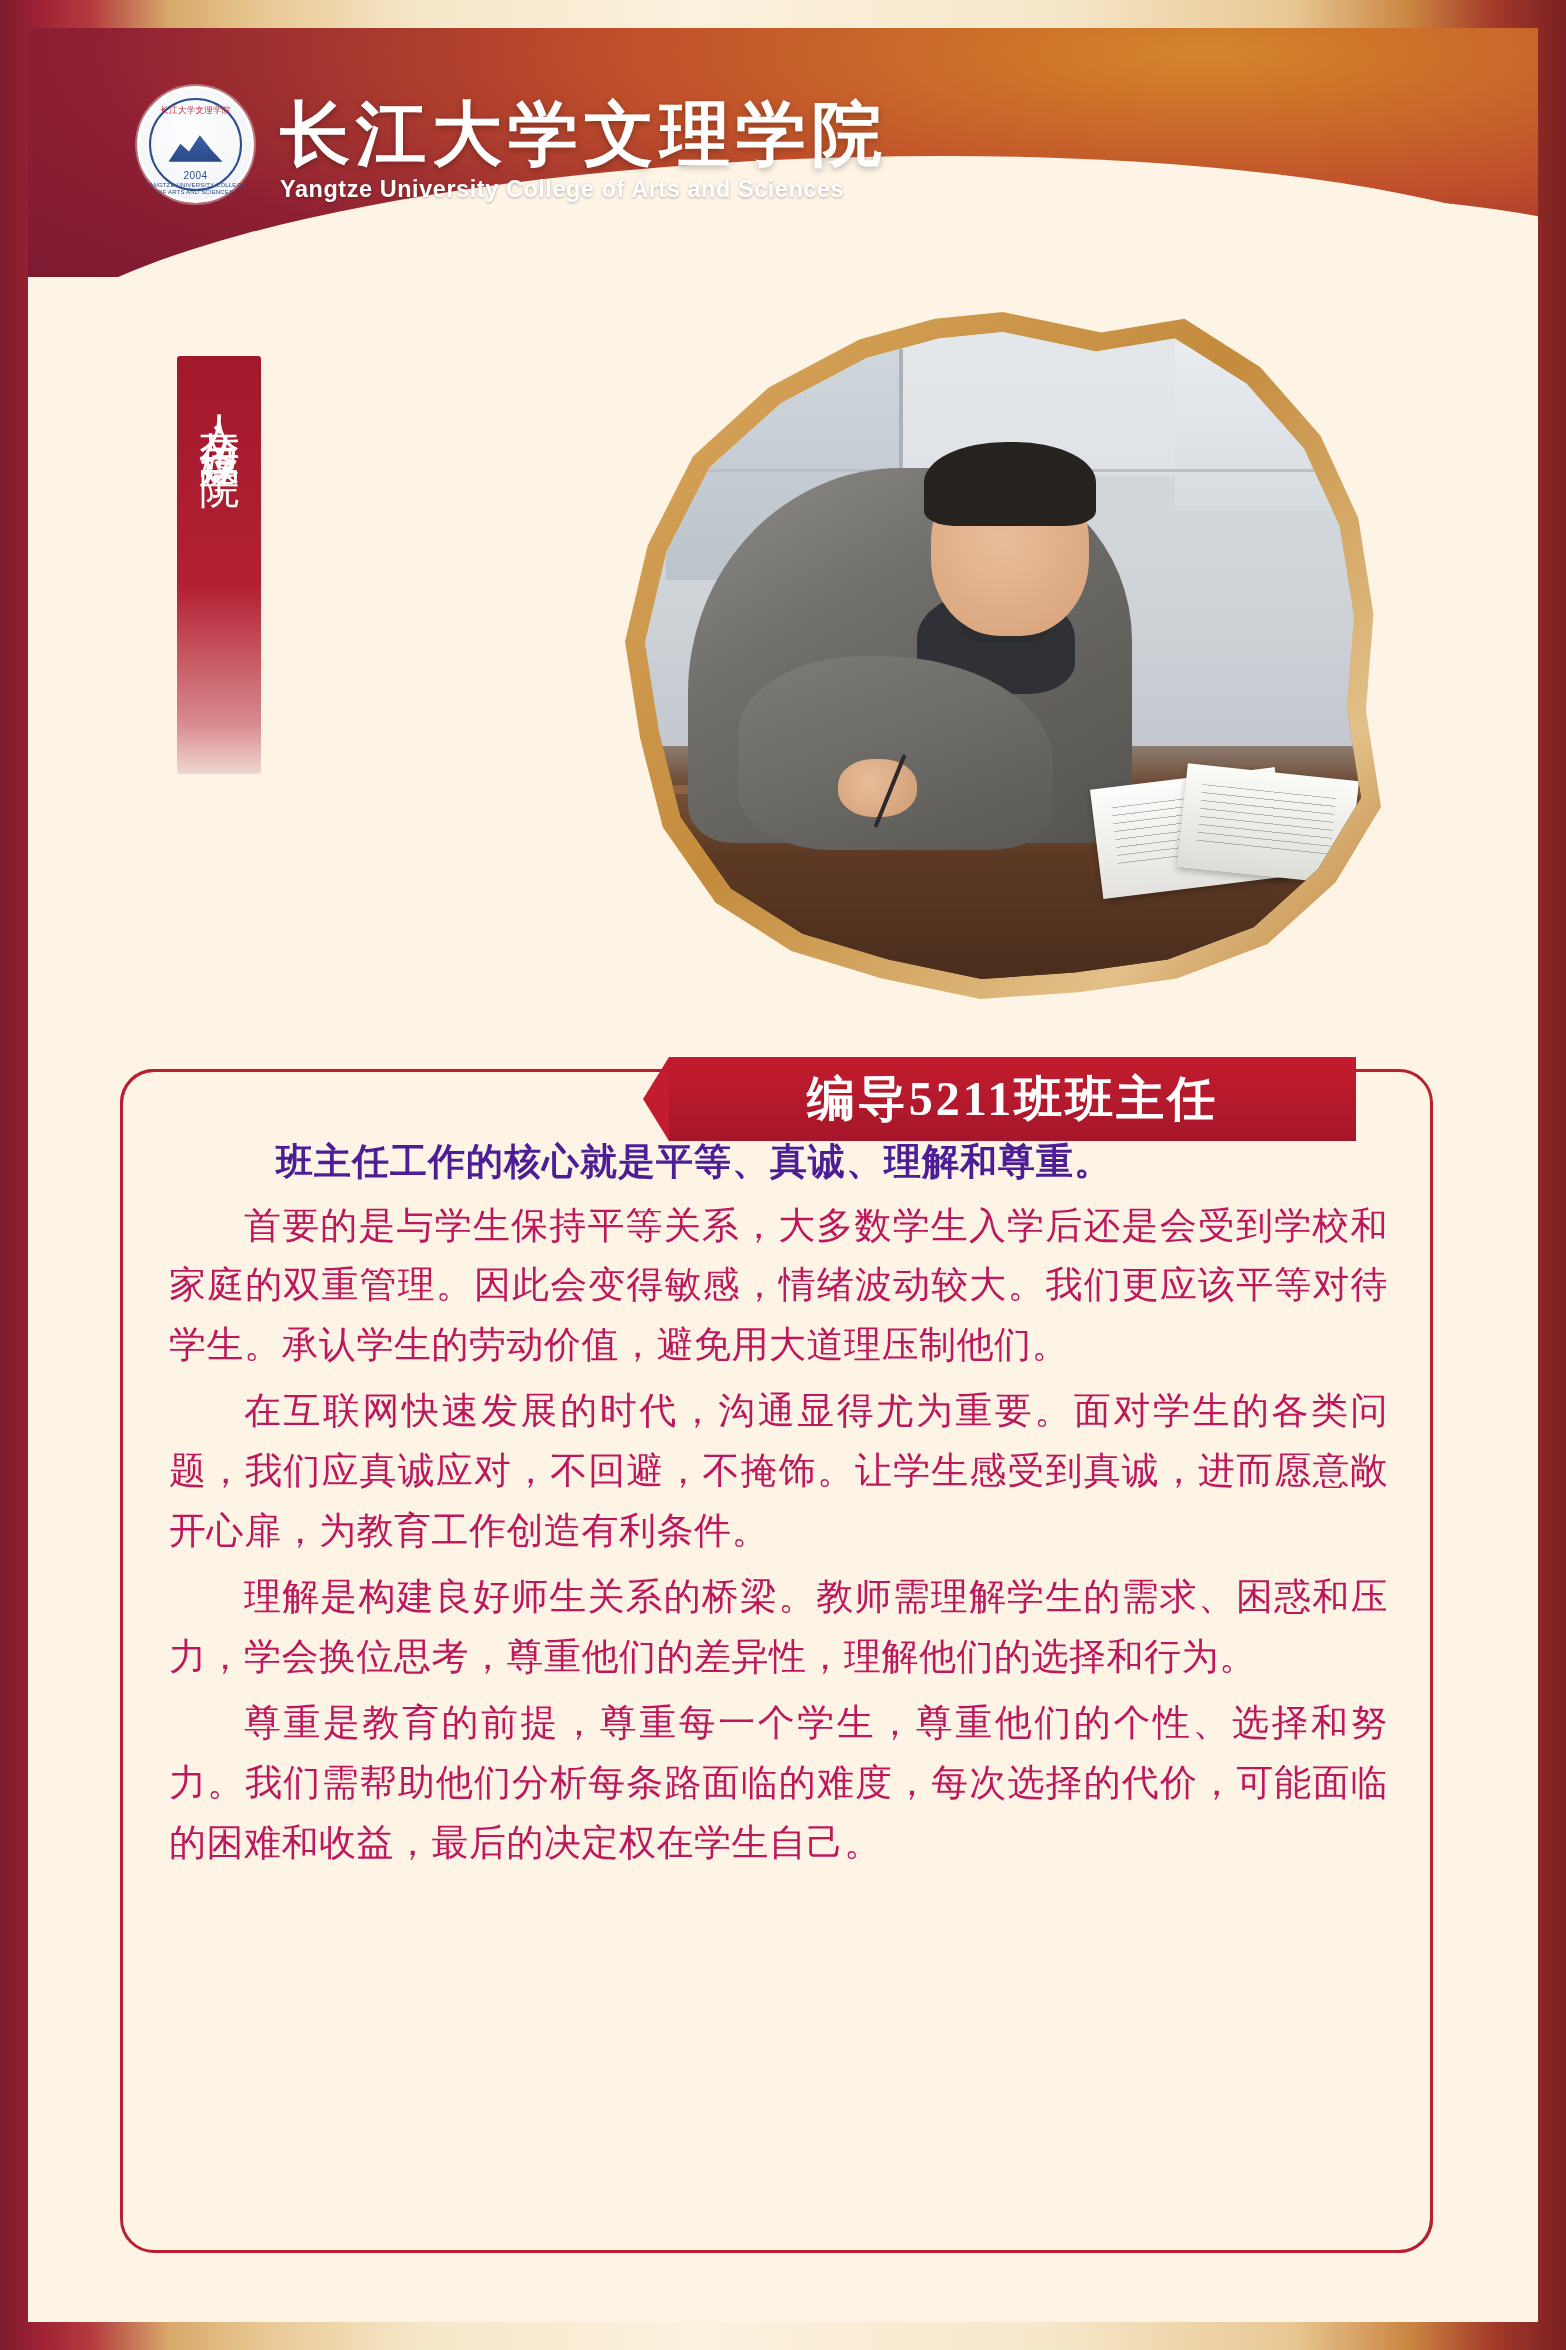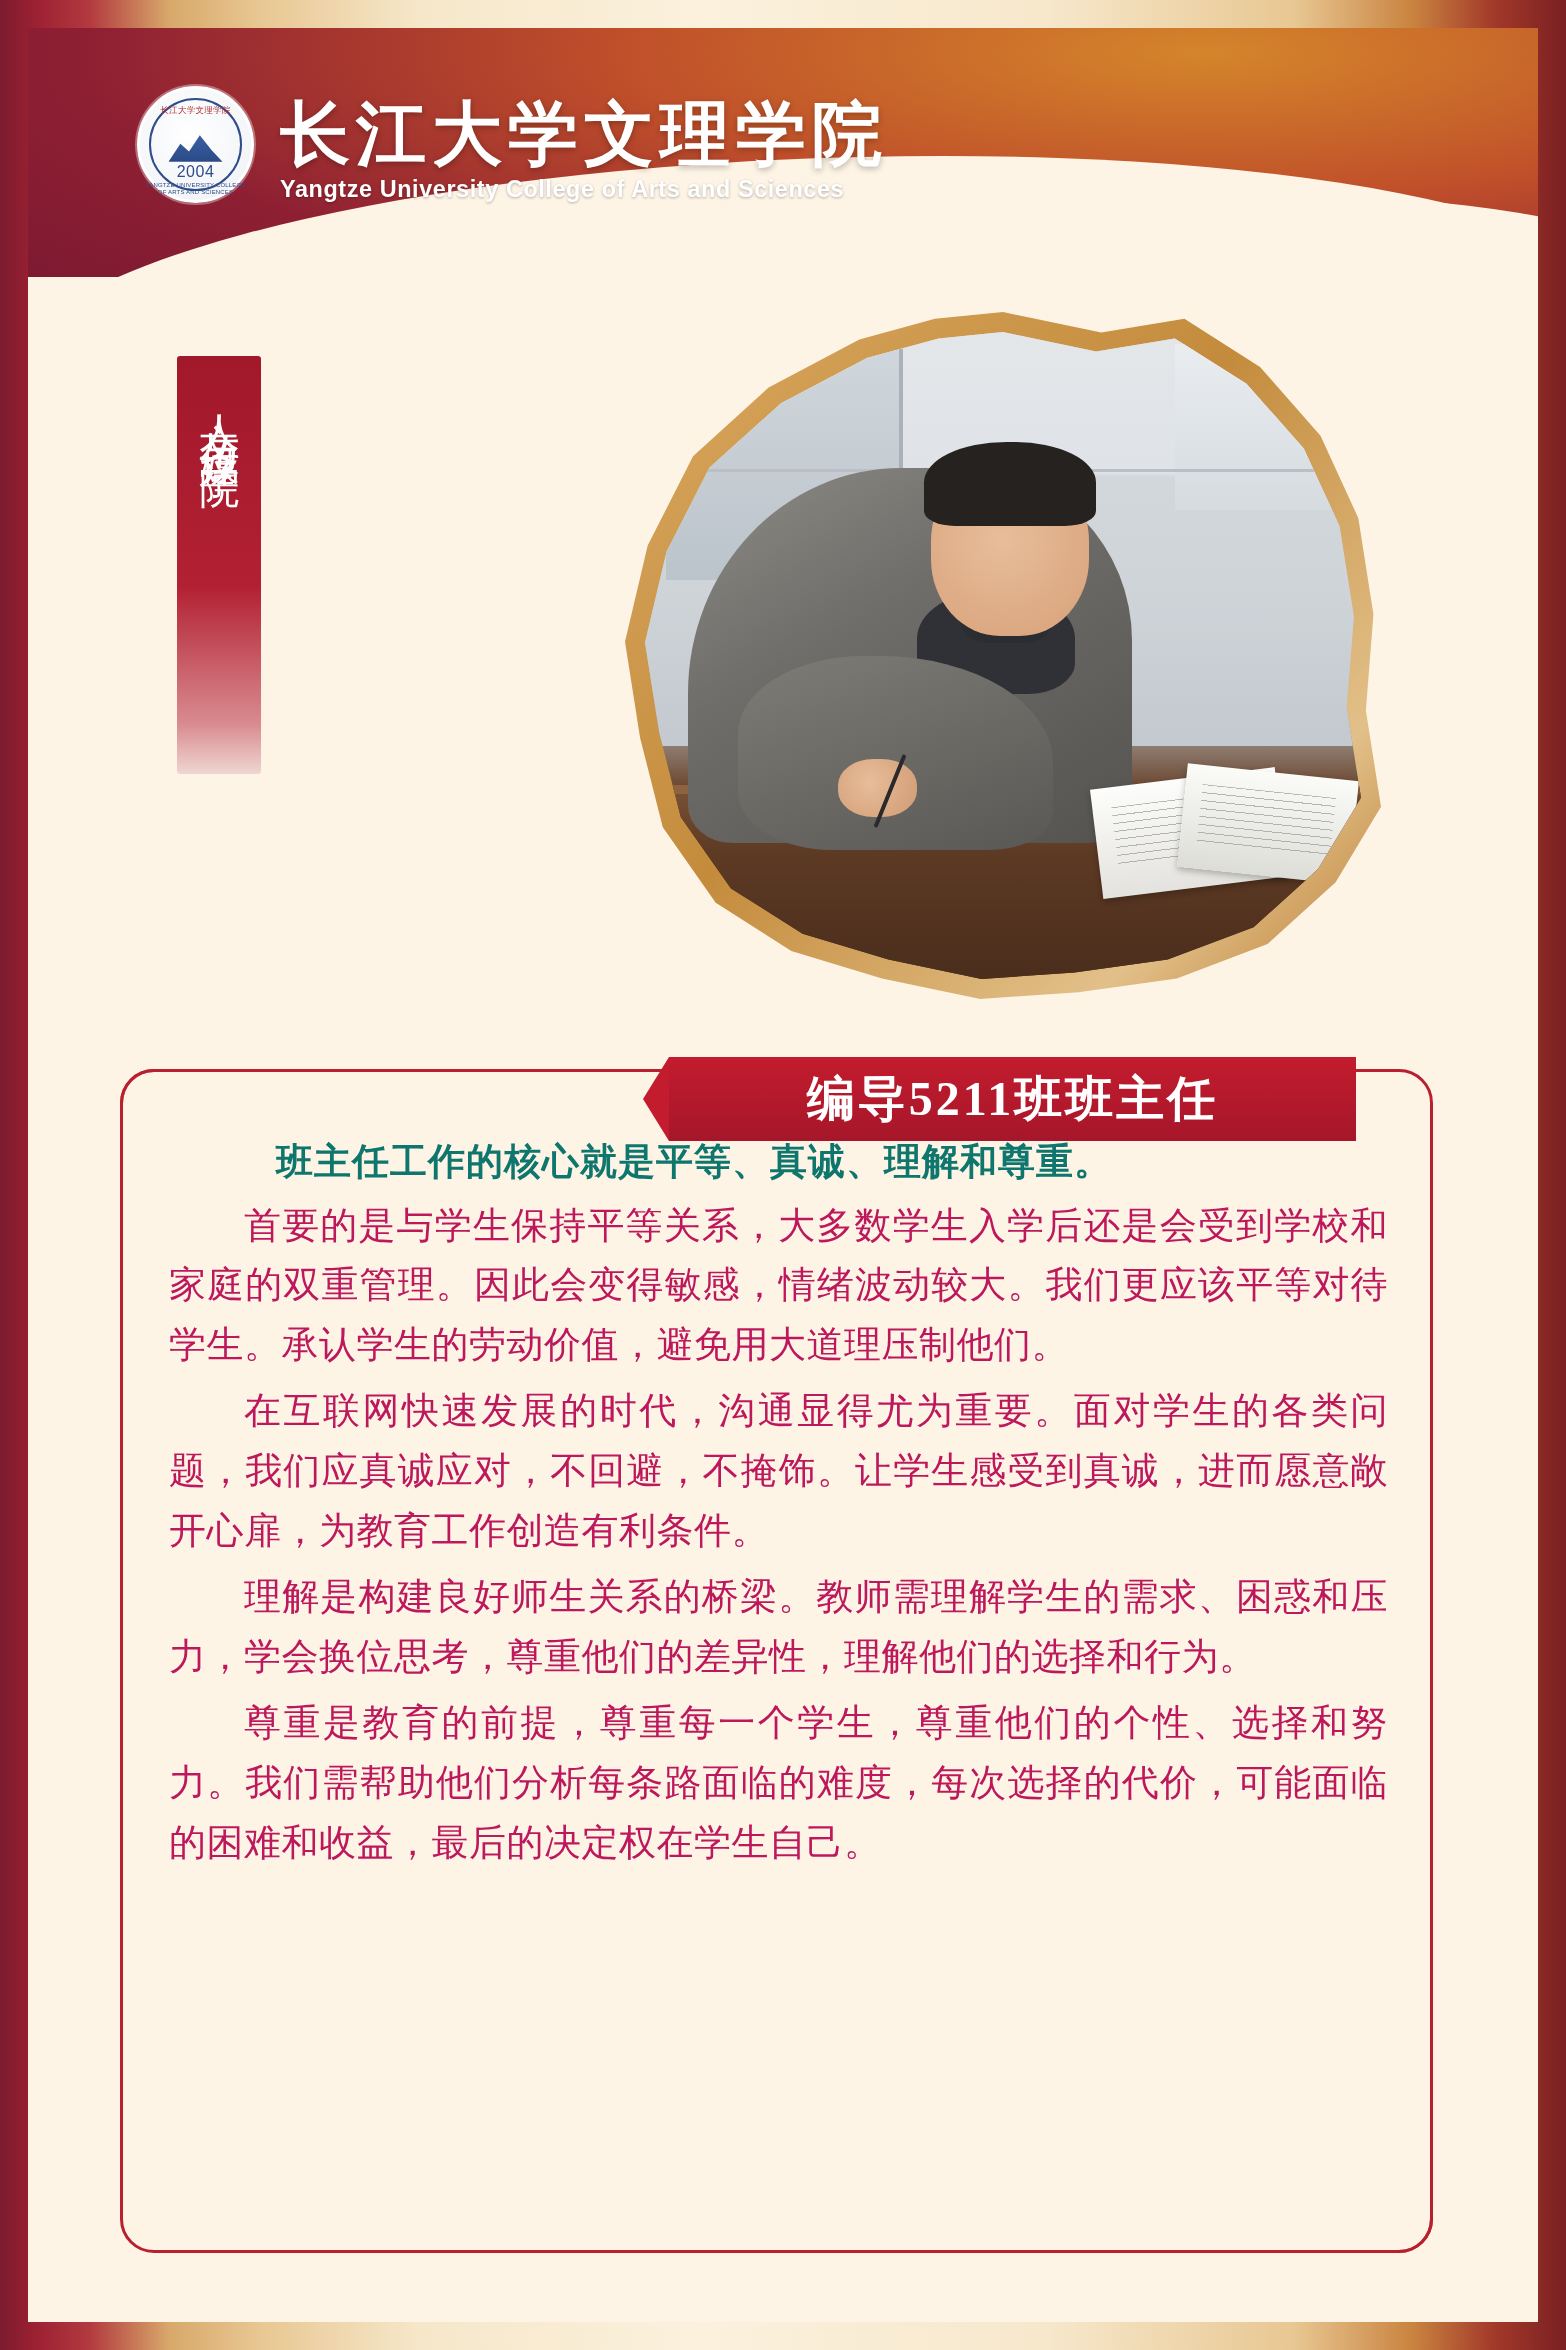--- a/index.html
+++ b/index.html
@@ -86,21 +86,21 @@
     border: 2px solid #2f4d8a;
   }
   .seal .mount {
     position: absolute; left: 50%; top: 52%; transform: translate(-50%,-50%);
     width: 54px; height: 30px;
     background: linear-gradient(180deg, #3b62a8, #2b4a86);
     clip-path: polygon(0% 100%, 22% 40%, 38% 66%, 58% 12%, 80% 62%, 100% 100%);
   }
   .seal .year {
     position: absolute; left: 0; right: 0; bottom: 19px;
-    text-align: center; font-size: 16px; color: #2f4d8a; letter-spacing: 0.5px;
+    text-align: center; font-size: 10px; color: #2f4d8a; letter-spacing: 0.5px;
   }
   .seal .toptext {
     position: absolute; left: 0; right: 0; top: 16px;
     text-align: center; font-size: 8.5px; color: #b3282d; letter-spacing: 0.3px;
   }
   .seal .bottomtext {
     position: absolute; left: 0; right: 0; bottom: 5px;
     text-align: center; font-size: 6.5px; color: #2f4d8a; letter-spacing: 0.2px;
     transform: scale(.92);
   }
@@ -279,21 +279,21 @@
     border: 3px solid #b9202f;
     border-radius: 34px;
     background: transparent;
   }
   .card-body {
     position: absolute;
     left: 46px; right: 42px; top: 62px;
   }
   .lead {
     font-family: "Liberation Serif", serif;
-    font-size: 37px; font-weight: 700; color: #0f766e;
+    font-size: 37px; font-weight: 700; color: #4c1d95;
     margin-left: 107px; letter-spacing: 1px;
     line-height: 1.5;
   }
   .para {
     font-family: "Liberation Serif", serif;
     font-size: 37px; color: #be185d;
     line-height: 1.62;
     text-indent: 75px;
     margin-top: 6px;
     letter-spacing: 0.5px;

